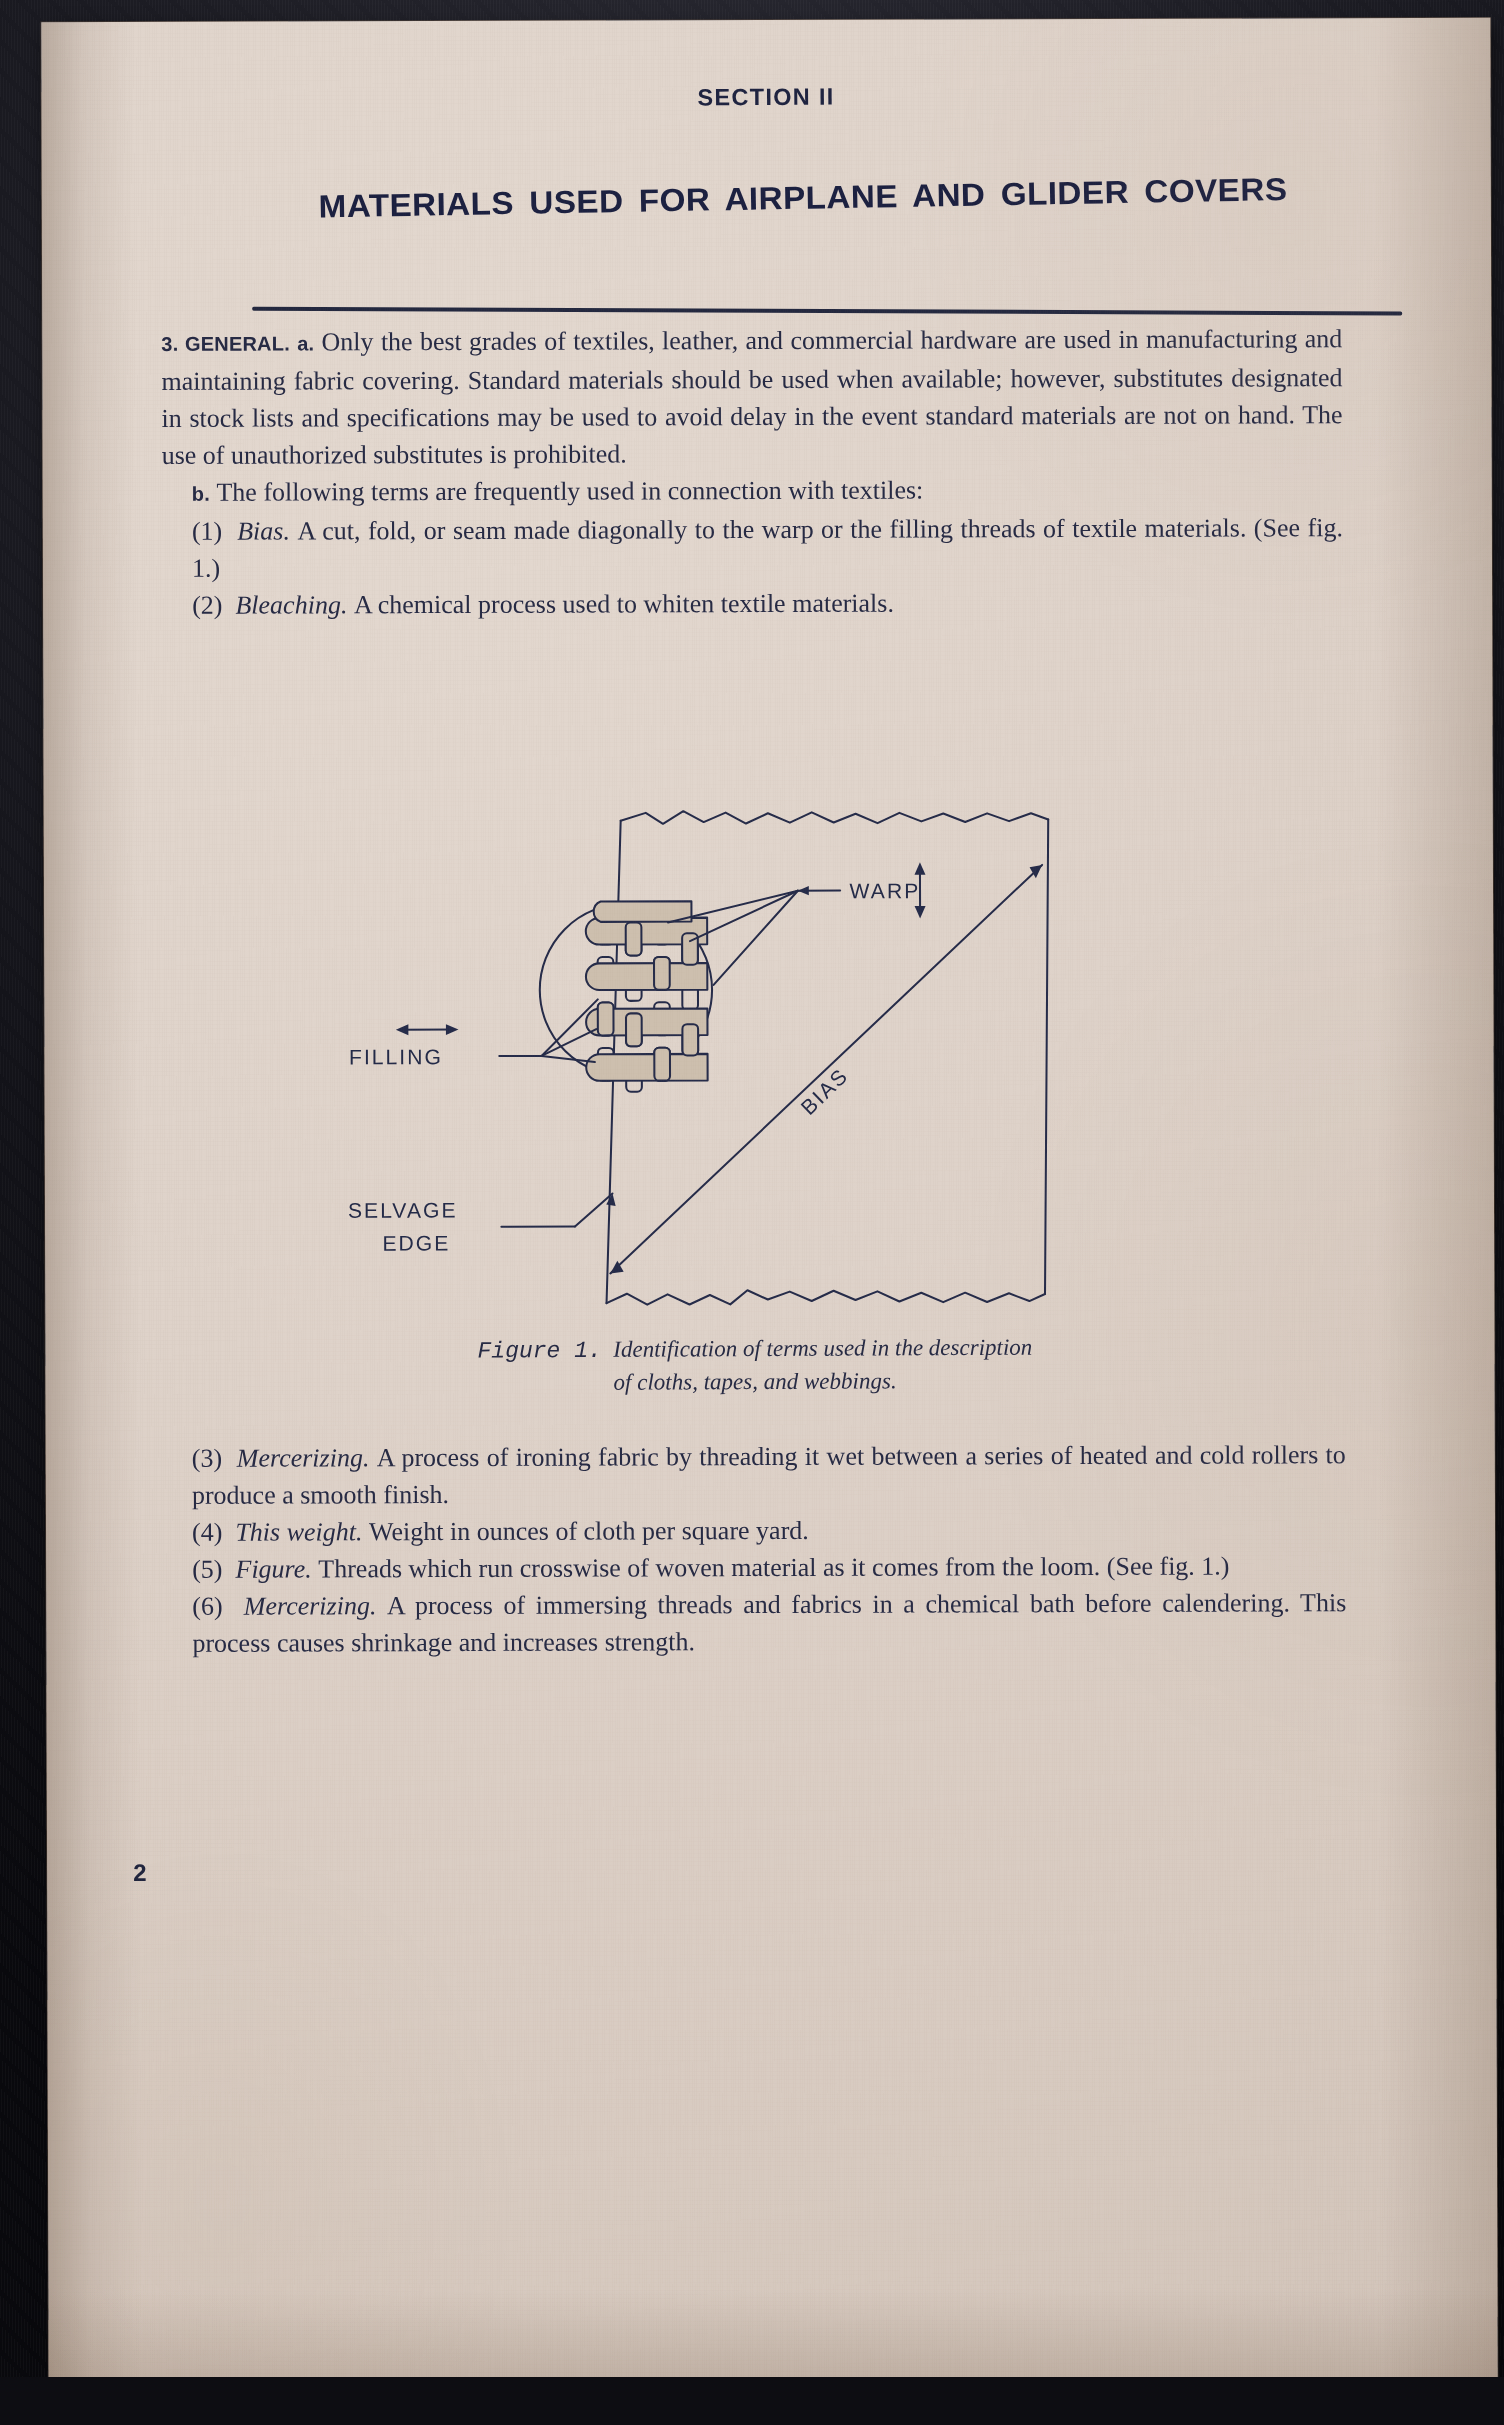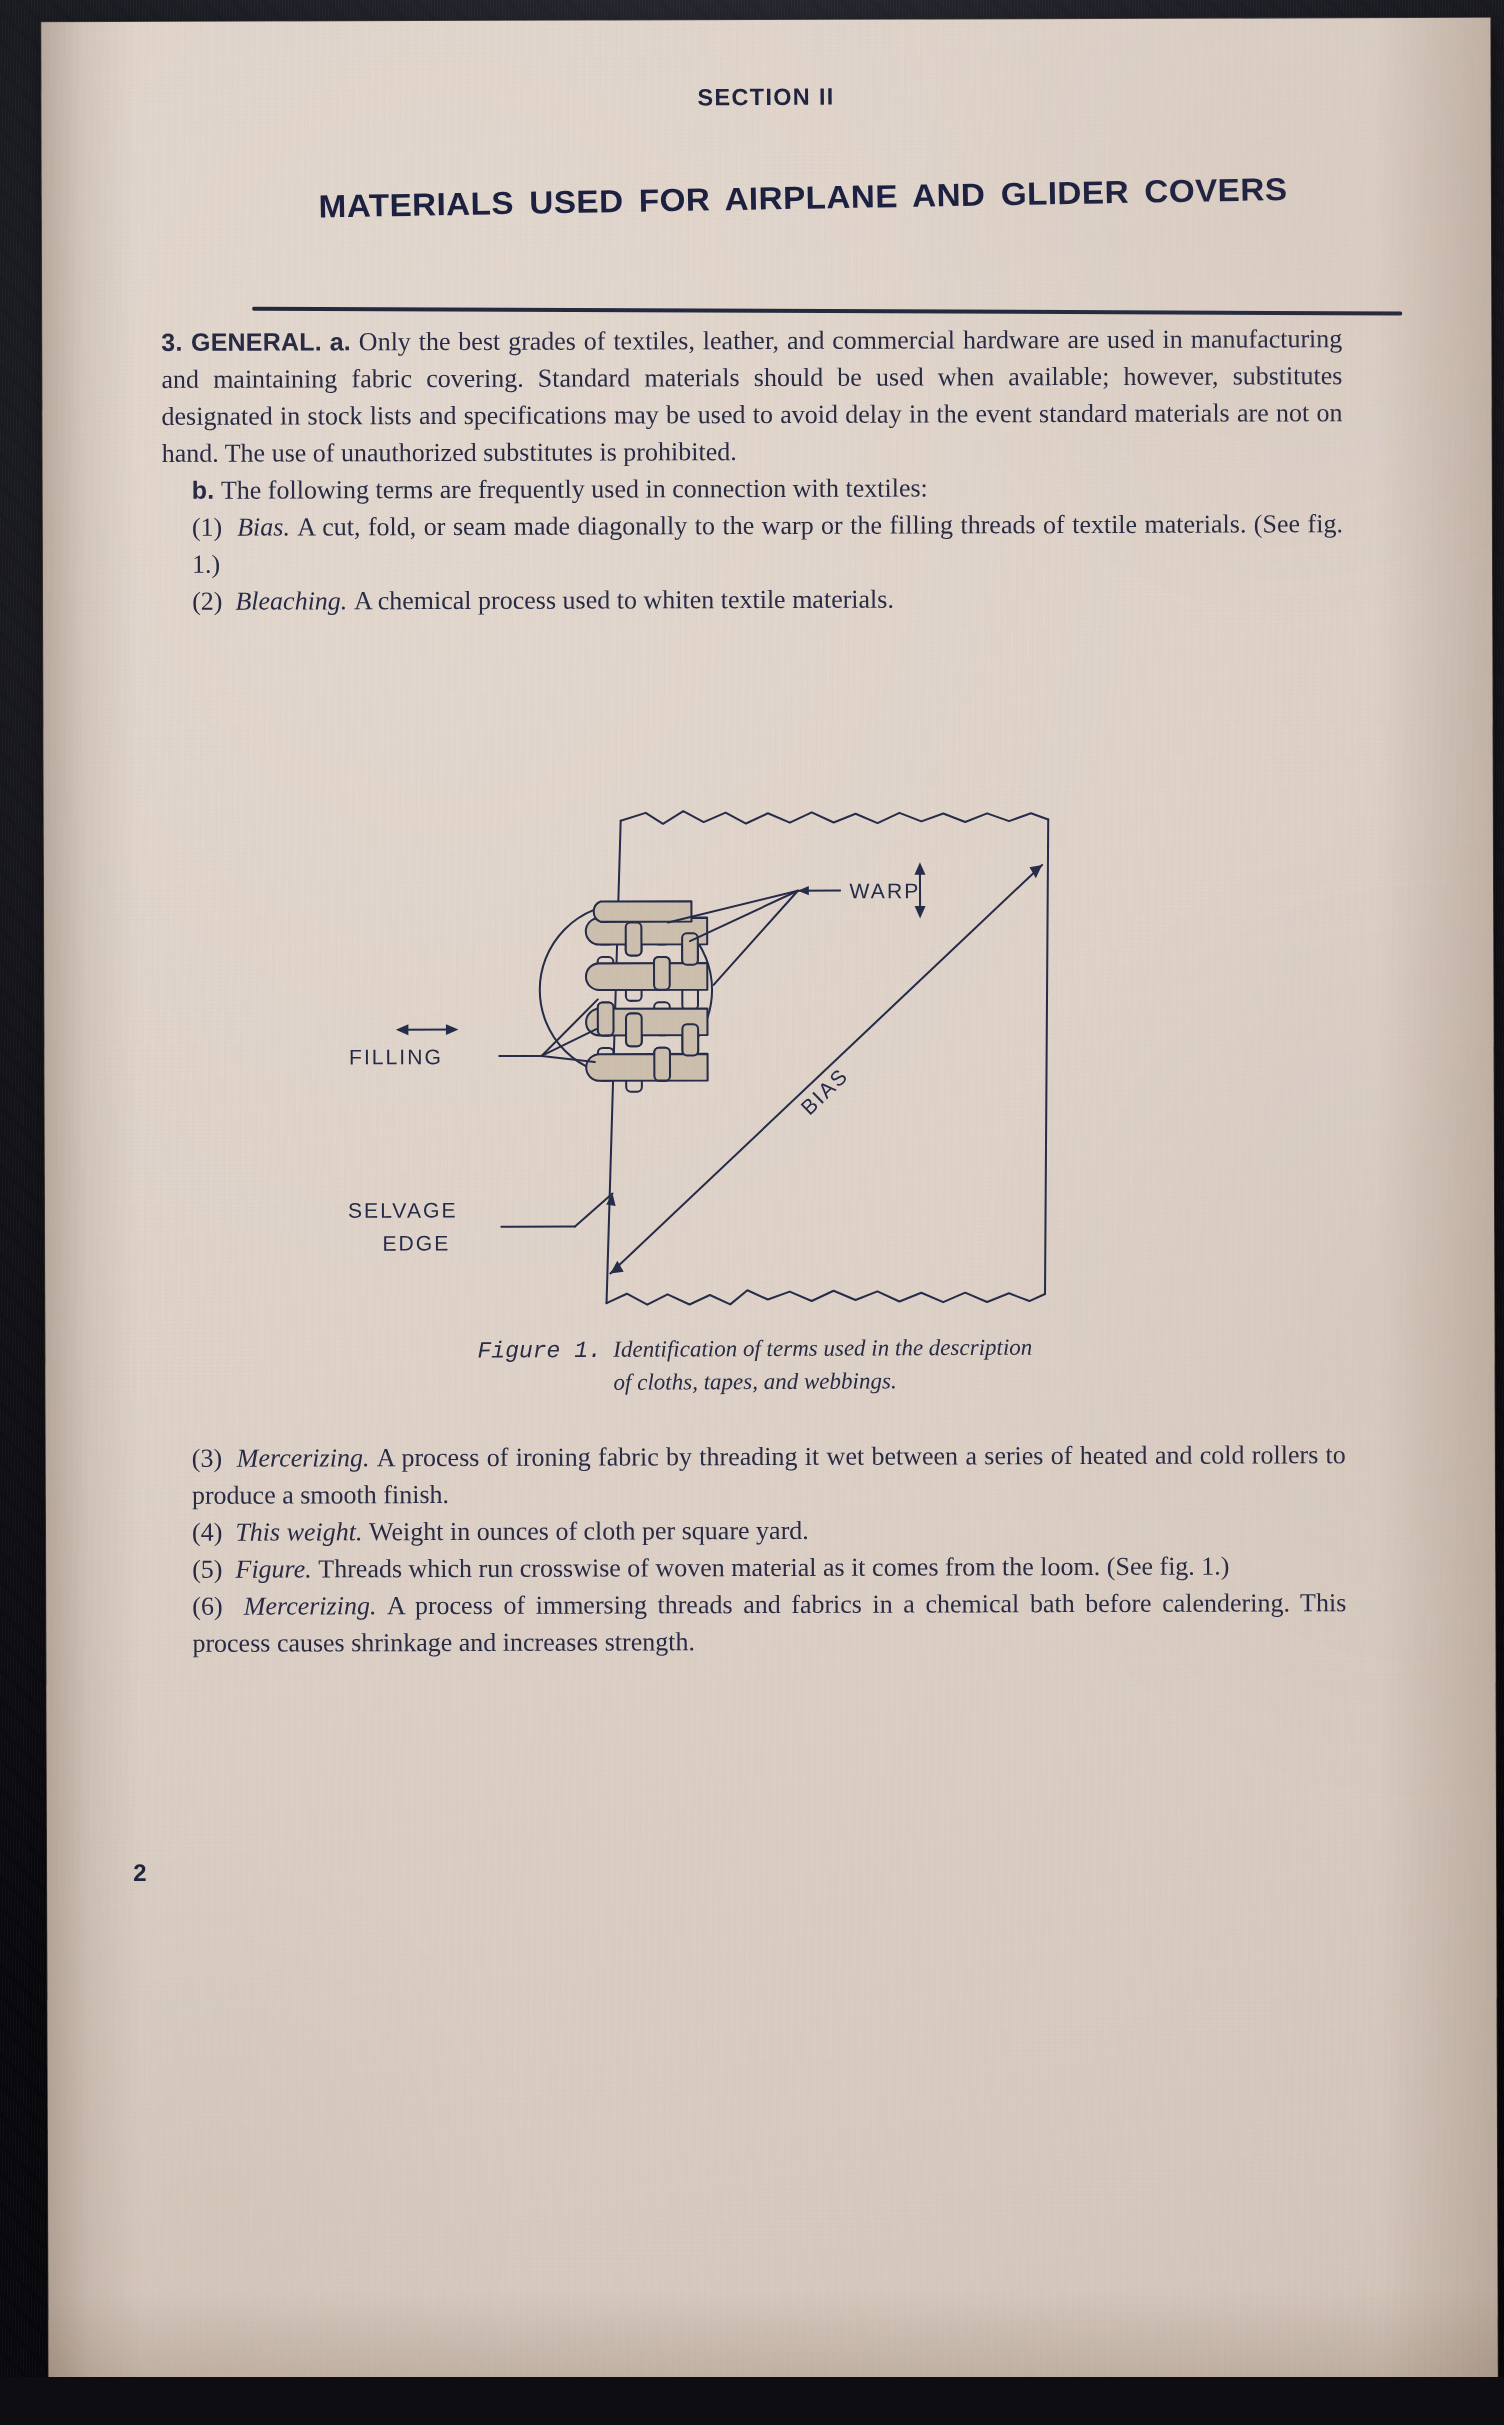--- a/index.html
+++ b/index.html
@@ -145,21 +145,21 @@
   }
 
   .body p {
     margin: 0;
     text-indent: 0;
   }
 
   .lead {
     font-family: "Liberation Sans", sans-serif;
     font-weight: bold;
-    font-size: 25px;
+    font-size: 20px;
     letter-spacing: 0.2px;
   }
 
   .indent { padding-left: 30px; }
 
   em, .term {
     font-style: italic;
   }
 
   

